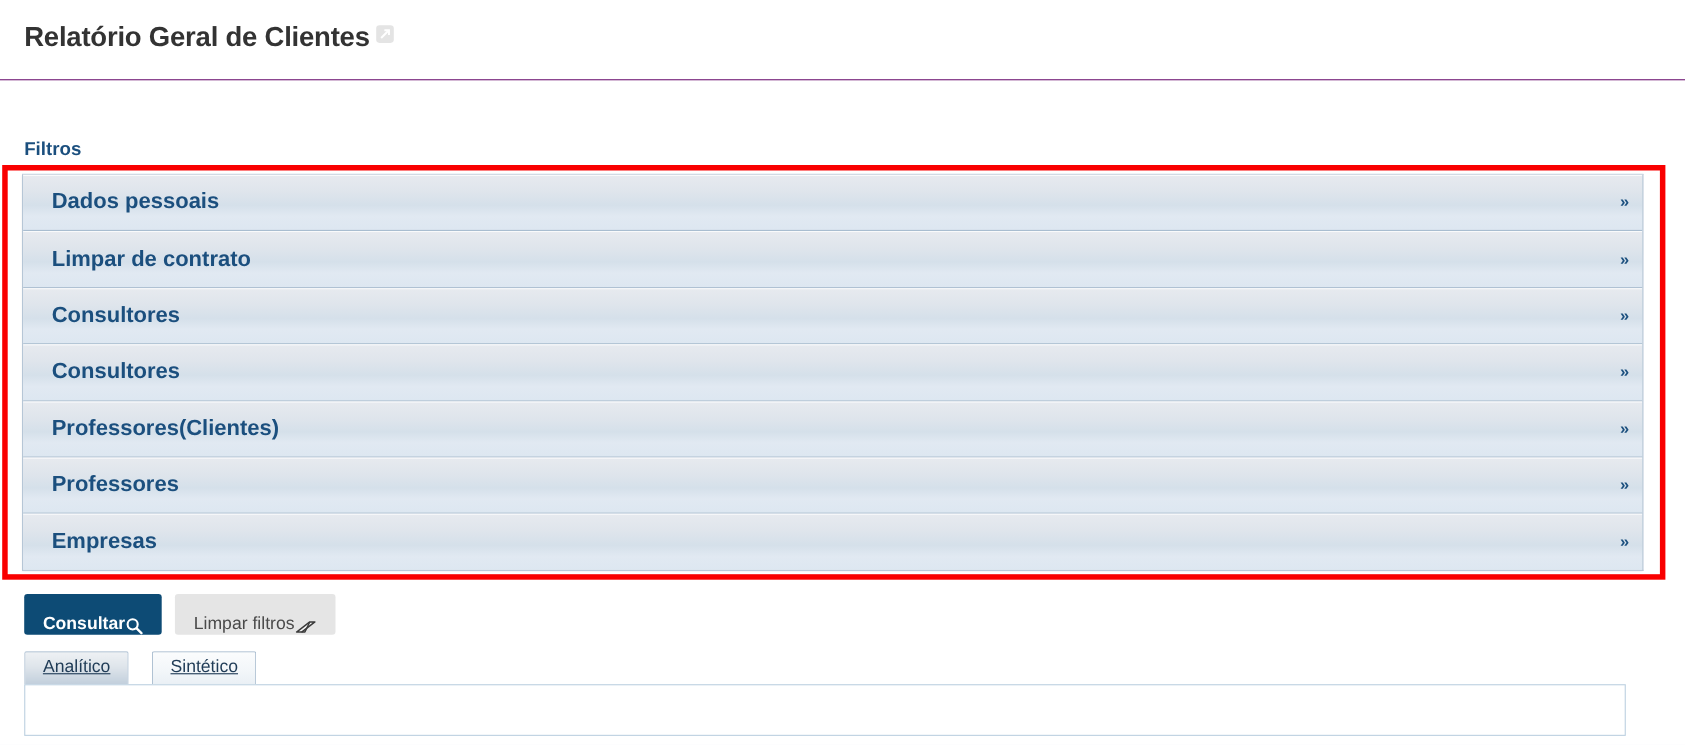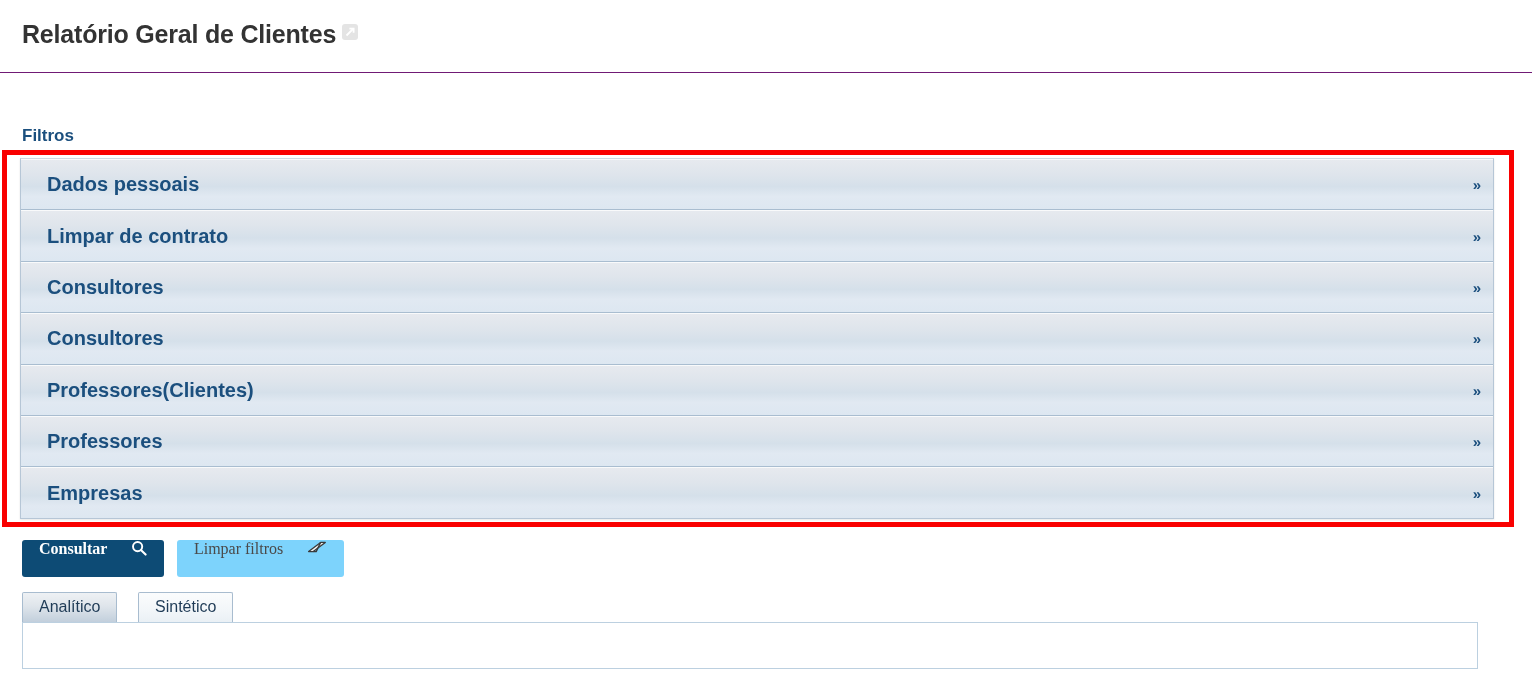--- a/index.html
+++ b/index.html
@@ -124,40 +124,40 @@
 
   
   .btn-row {
     position: absolute;
     left: 22px;
     top: 540px;
     height: 37px;
   }
   .btn {
     display: inline-flex;
-    align-items: flex-start;
-    gap: 24px;
+    align-items: flex-end;
+    gap: 0;
     height: 37px;
     padding: 0 17px;
     box-sizing: border-box;
     border: none;
     border-radius: 3px;
-    font-family: Liberation Serif, serif;
+    font-family: Liberation Sans, sans-serif;
     font-size: 16px;
     cursor: pointer;
     vertical-align: top;
   }
   .btn-primary {
     background: #0d4b75;
     color: #ffffff;
     font-weight: bold;
     margin-right: 8px;
   }
   .btn-secondary {
-    background: #7dd3fc;
+    background: #e5e5e5;
     color: #4a4a4a;
   }
   .ico { display: inline-block; line-height: 0; }
 
   
   .tabs {
     position: absolute;
     left: 22px;
     top: 592px;
     width: 1456px;
@@ -170,20 +170,21 @@
     box-sizing: border-box;
     padding: 0 16px;
     line-height: 28px;
     font-size: 16px;
     color: #1f3b56;
     border: 1px solid #a8bccf;
     border-bottom: none;
     border-radius: 2px 2px 0 0;
     white-space: nowrap;
     cursor: pointer;
+    text-decoration: underline;
   }
   .tab-inactive {
     left: 0;
     background: linear-gradient(to bottom, #eef1f4 0%, #dfe5eb 45%, #c2cfdc 100%);
   }
   .tab-active {
     left: 116px;
     background: linear-gradient(to bottom, #fbfcfd 0%, #f2f6f9 60%, #eaf0f5 100%);
     border-color: #a8bccf;
     z-index: 2;

